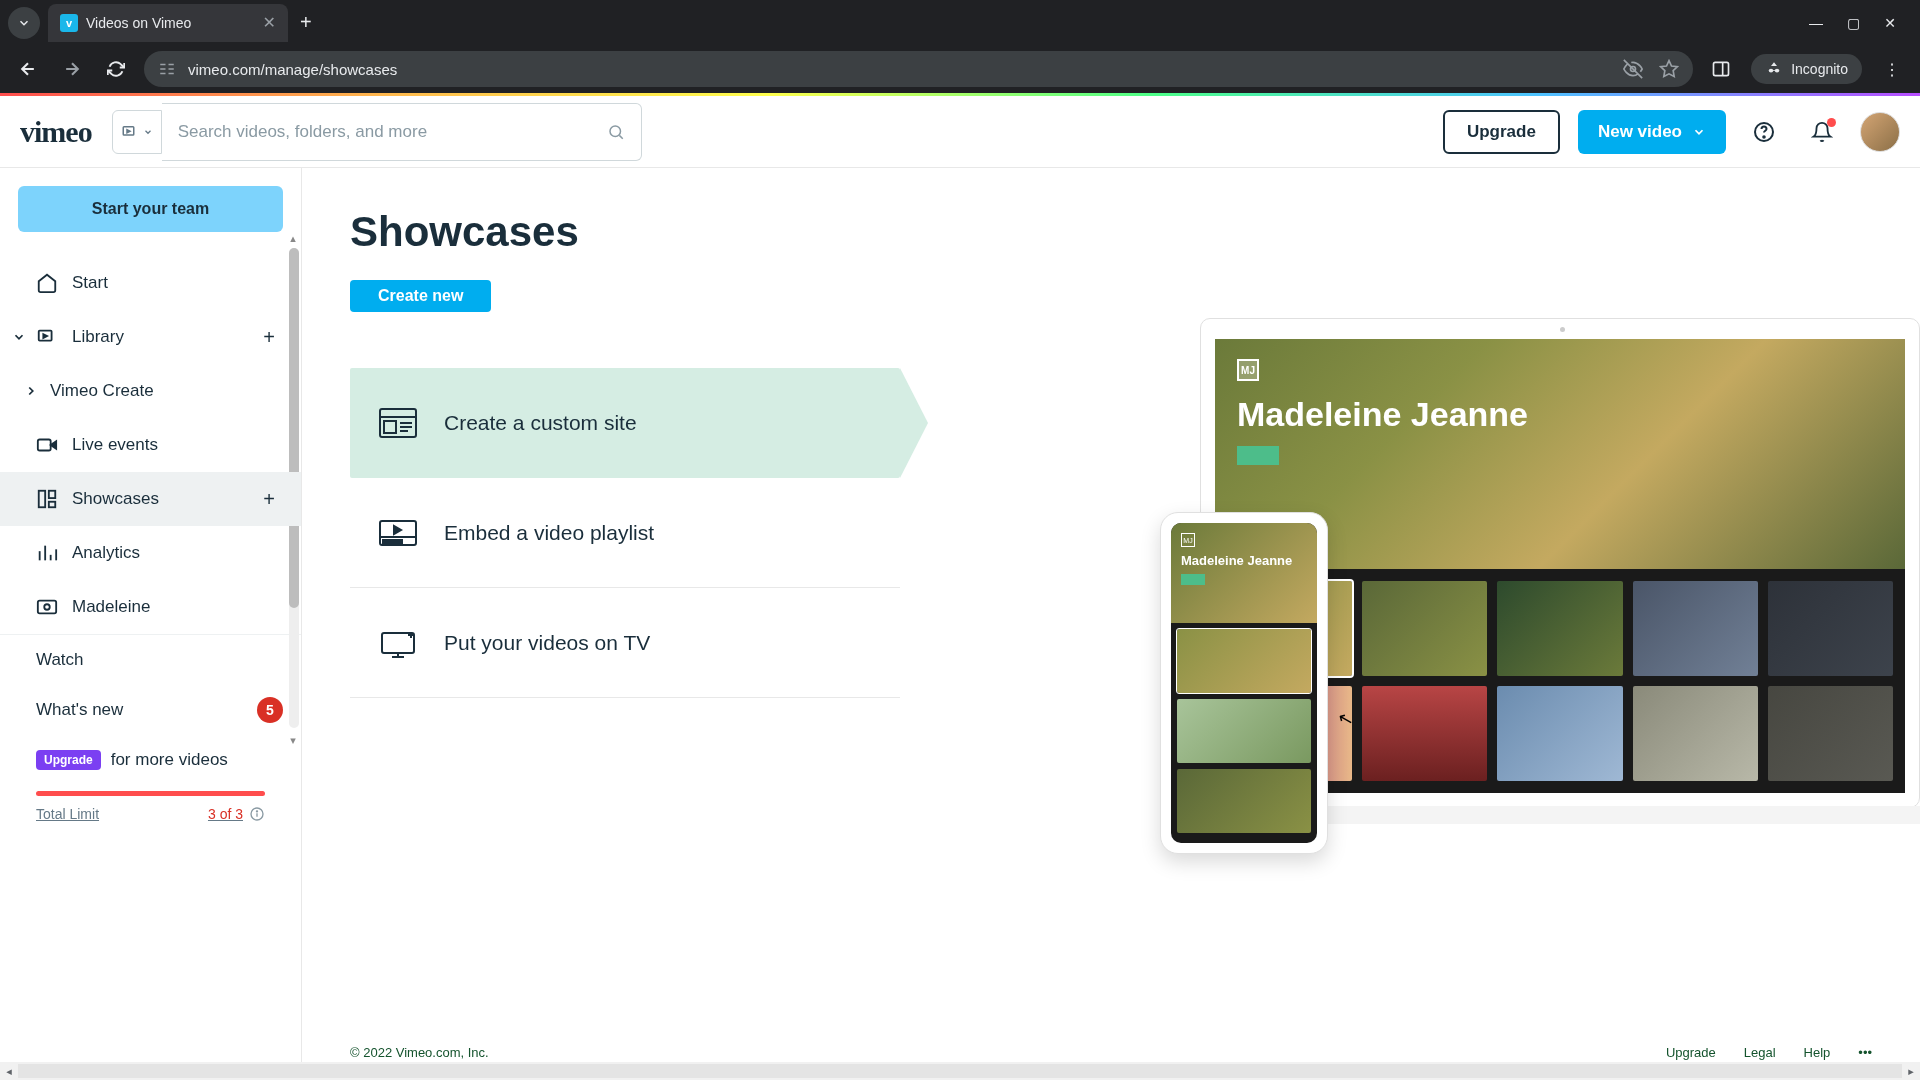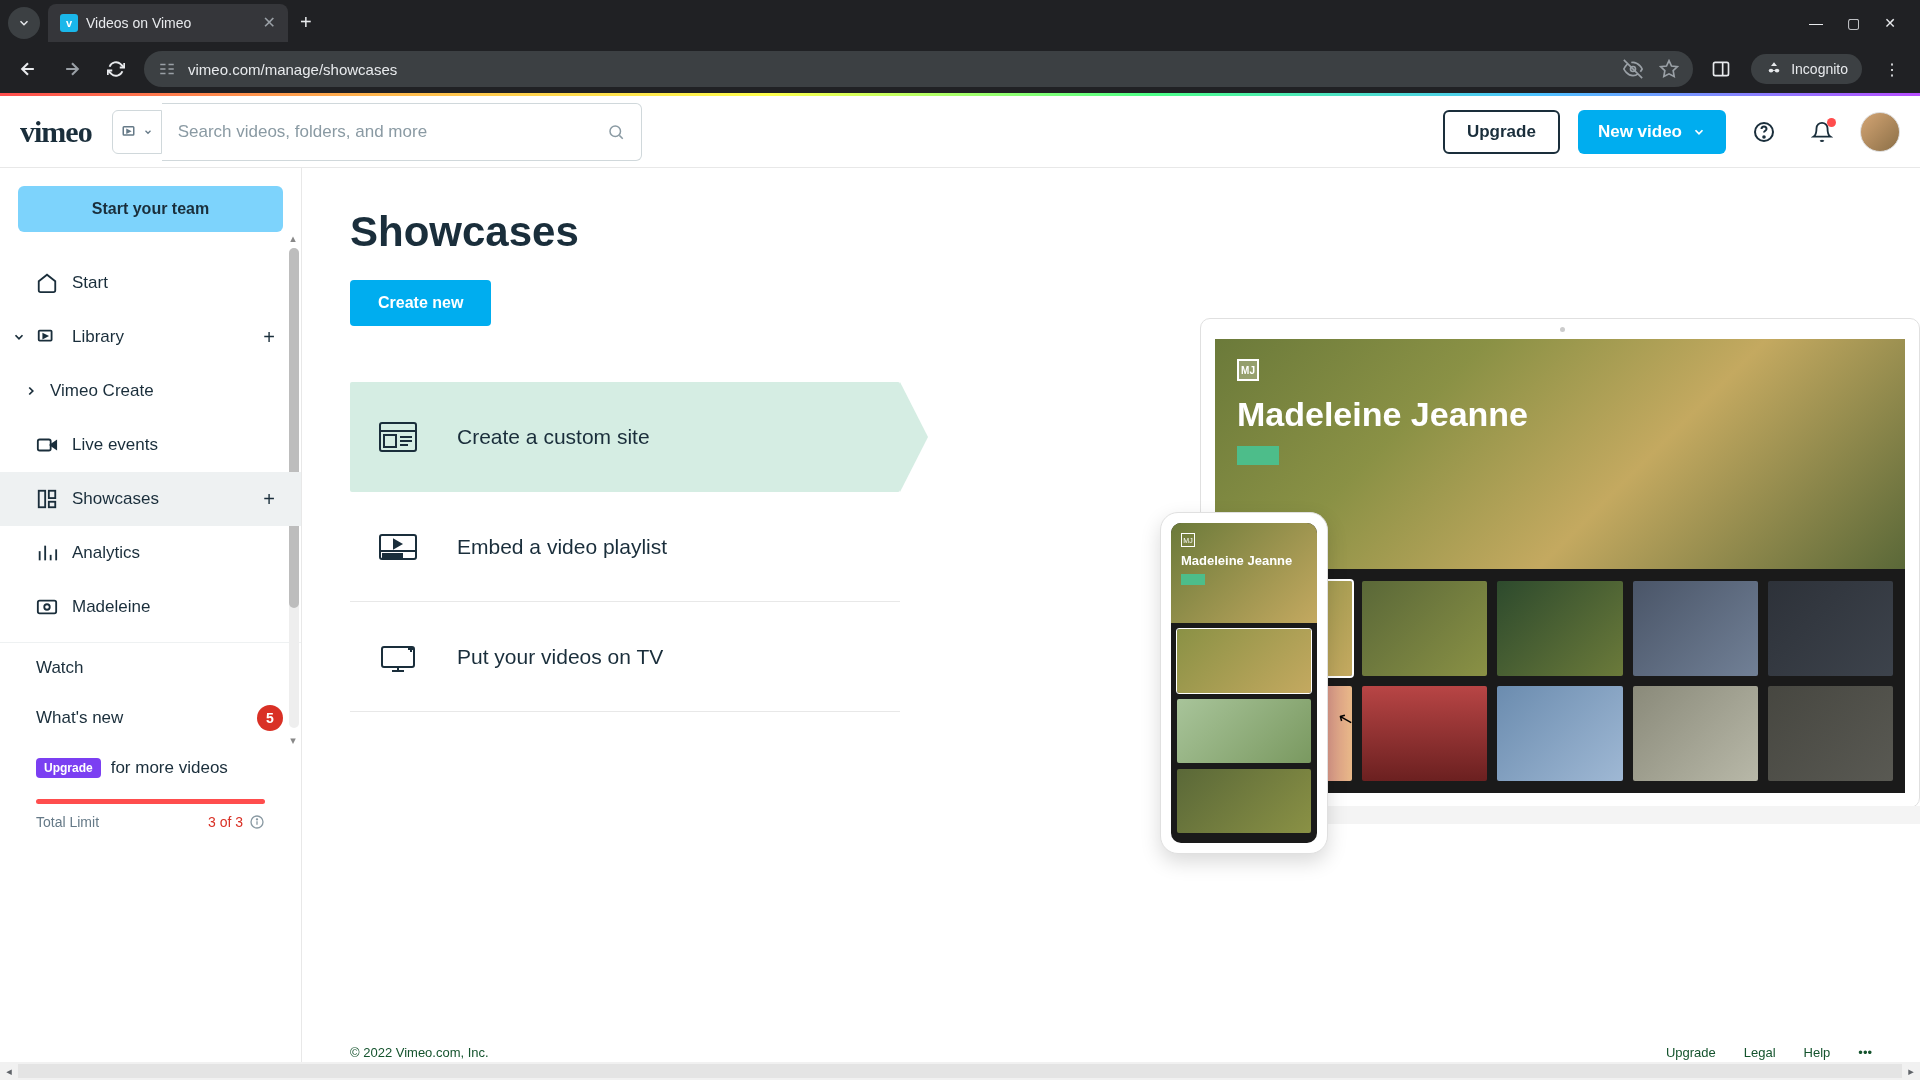--- a/index.html
+++ b/index.html
@@ -52,36 +52,36 @@
 .nav-item.active { background:#eef1f2; font-weight: 500; }
 .nav-item .expand-caret { position:absolute; left: 12px; color:#1a2e3b; }
 .nav-item .add-btn { margin-left:auto; font-size: 20px; color:#1a2e3b; width: 28px; height:28px; display:flex; align-items:center; justify-content:center; }
 .nav-item.indent { padding-left: 50px; }
 .nav-icon { width: 22px; height: 22px; display:flex; align-items:center; justify-content:center; }
 .scrollbar-track { position:absolute; right: 2px; top: 80px; width: 10px; height: 480px; background:#eee; border-radius:5px; }
 .scrollbar-thumb { width:100%; height: 360px; background:#bdbdbd; border-radius:5px; }
 .scroll-arrow { position:absolute; right:2px; width:12px; text-align:center; color:#888; font-size:11px; cursor:pointer; }
 .scroll-arrow.up { top: 64px; }
 .scroll-arrow.down { top: 566px; }
-.sidebar-lower { border-top: 1px solid #eef1f2; margin-top: 8px; }
+.sidebar-lower { border-top: 1px solid #eef1f2; }
 .nav-item.simple { padding-left: 36px; height: 50px; }
 .badge-count { margin-left:auto; background:#d93025; color:#fff; width:26px; height:26px; border-radius:13px; display:flex; align-items:center; justify-content:center; font-size:14px; font-weight:600; }
 .upgrade-pill { background:#7b3ff2; color:#fff; font-size:12px; padding: 3px 8px; border-radius: 4px; font-weight:600; }
 .progress-row { padding: 0 36px; }
 .progress-bar { height: 5px; background:#eee; border-radius:3px; margin-top:6px; overflow:hidden; }
 .progress-fill { height:100%; width: 100%; background:#ff4d4d; }
-.limit-row { padding: 10px 36px 0 36px; display:flex; align-items:center; font-size:14px; color:#657987; }
+.limit-row { padding: 10px 36px 0 36px; display:flex; align-items:center; font-size:14px; color:#657987;text-decoration:underline; }
 .limit-row .ratio { margin-left:auto; color:#d93025; margin-right: 6px; }
 
 
 .main { flex:1; padding: 40px 48px; overflow:hidden; position:relative; }
 .page-title { font-size: 42px; font-weight:600; color:#1a2e3b; margin-bottom: 24px; }
-.create-btn { height: 46px; padding: 0 28px; background:#00adef; color:#fff; border:none; border-radius:4px; font-size:16px; font-weight:700; cursor:pointer; }
+.create-btn { height: 32px; padding: 0 28px; background:#00adef; color:#fff; border:none; border-radius:4px; font-size:16px; font-weight:700; cursor:pointer; }
 .features { margin-top: 56px; width: 550px; }
-.feature { height: 110px; display:flex; align-items:center; gap: 39px; padding: 0 28px; border-bottom: 1px solid #e8e8e8; font-size: 21px; color:#1a2e3b; cursor:pointer; position:relative; }
+.feature { height: 110px; display:flex; align-items:center; gap: 26px; padding: 0 28px; border-bottom: 1px solid #e8e8e8; font-size: 21px; color:#1a2e3b; cursor:pointer; position:relative; }
 .feature.active { background:#d5ede3; border-bottom:none; border-radius: 2px; }
 .feature.active::after { content:''; position:absolute; right:-28px; top:0; border-top: 55px solid transparent; border-bottom: 55px solid transparent; border-left: 28px solid #d5ede3; }
 .feature-icon { width: 40px; height: 32px; }
 
 
 .preview { position:absolute; right: 0px; top: 150px; width: 820px; height: 560px; }
 .laptop { position:absolute; left: 100px; top: 0; width: 720px; height: 490px; background:#fff; border: 1px solid #e0e0e0; border-radius: 10px; padding: 20px 14px 14px 14px; }
 .laptop-dot { position:absolute; top:8px; left:50%; width:5px; height:5px; background:#ccc; border-radius:50%; }
 .laptop-screen { width:100%; height:100%; background:#1a1a1a; display:flex; flex-direction:column; }
 .hero { height: 230px; background: linear-gradient(135deg,#6b7a3a 0%,#8a9145 30%,#c4a960 60%,#5a6838 100%); padding: 20px 22px; }

